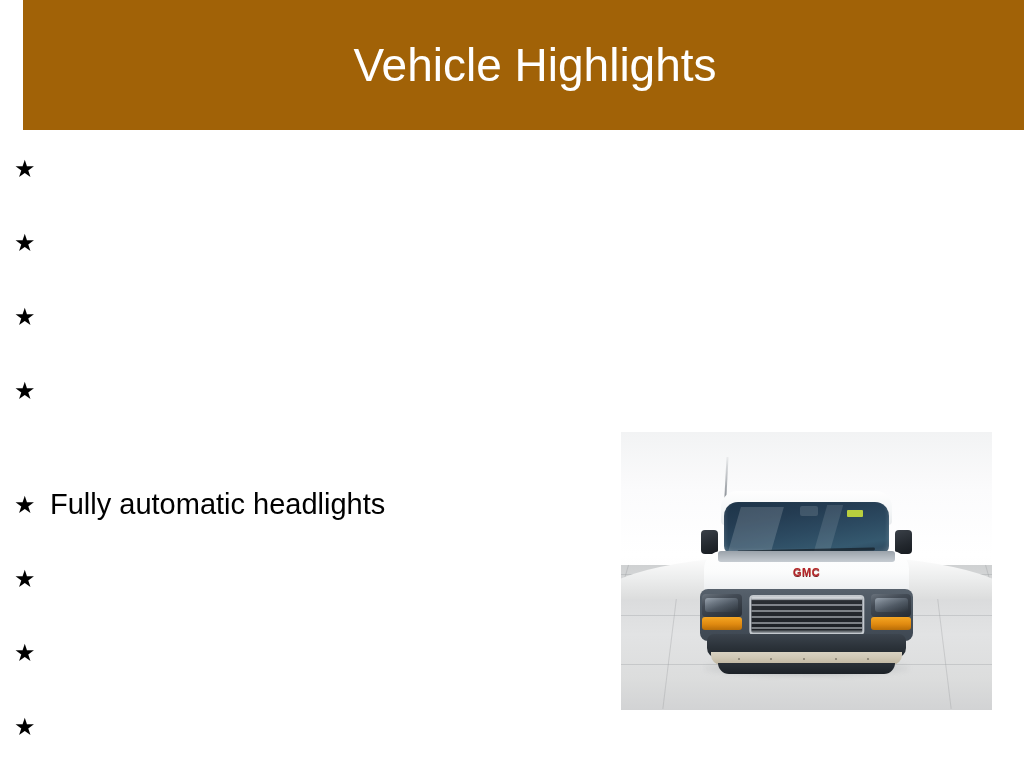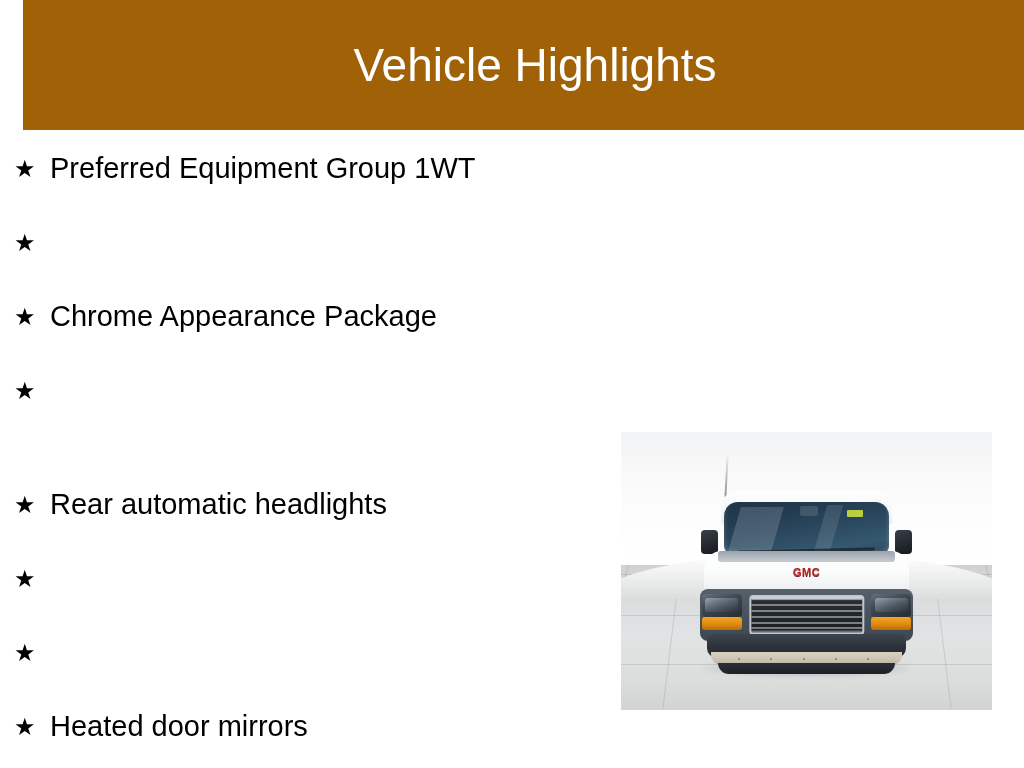--- a/index.html
+++ b/index.html
@@ -367,52 +367,49 @@
 <div class="header-band">
   <div class="slide-title">Vehicle Highlights</div>
 </div>
 
 <div class="slide-body">
 
   <ul class="highlights-list">
 
     <li class="highlight-item">
       <span class="bullet-star">★</span>
-      <span class="item-text">Preferred Equipment Group 1WT</span>
-    </li>
-
-    <li class="highlight-item">
-      <span class="bullet-star">★</span>
-    </li>
-
-    <li class="highlight-item">
-      <span class="bullet-star">★</span>
-      <span class="item-text">Chrome Appearance Package</span>
+    </li>
+
+    <li class="highlight-item">
+      <span class="bullet-star">★</span>
+    </li>
+
+    <li class="highlight-item">
+      <span class="bullet-star">★</span>
     </li>
 
     <li class="highlight-item two-line">
       <span class="bullet-star">★</span>
     </li>
 
     <li class="highlight-item">
       <span class="bullet-star">★</span>
-      <span class="item-text">Rear automatic headlights</span>
-    </li>
-
-    <li class="highlight-item">
-      <span class="bullet-star">★</span>
-    </li>
-
-    <li class="highlight-item">
-      <span class="bullet-star">★</span>
-    </li>
-
-    <li class="highlight-item">
-      <span class="bullet-star">★</span>
-      <span class="item-text">Heated door mirrors</span>
+      <span class="item-text">Fully automatic headlights</span>
+    </li>
+
+    <li class="highlight-item">
+      <span class="bullet-star">★</span>
+    </li>
+
+    <li class="highlight-item">
+      <span class="bullet-star">★</span>
+    </li>
+
+    <li class="highlight-item">
+      <span class="bullet-star">★</span>
     </li>
 
   </ul>
 
   <div class="vehicle-photo">
     <div class="photo-inner">
 
       <div class="backdrop-upper"></div>
       <div class="backdrop-floor">
         <div class="tile-seam" style="left:0;top:6%;width:100%;height:1px;"></div>

